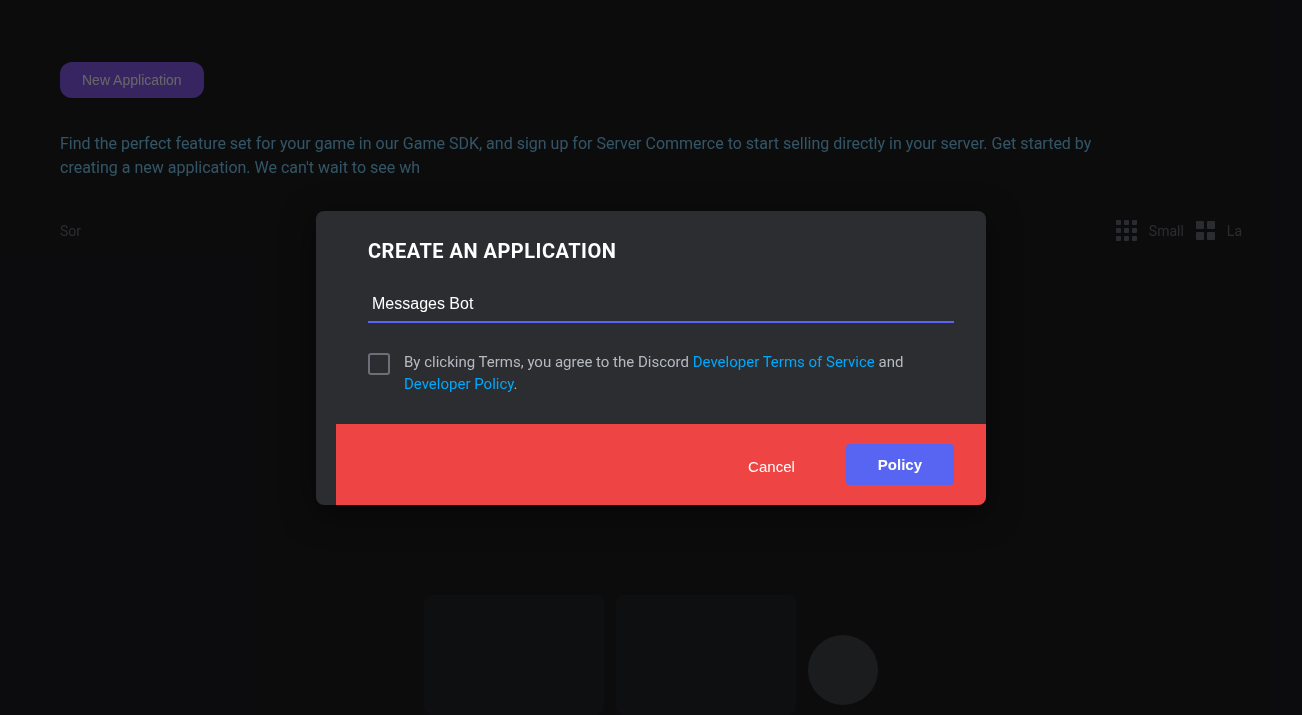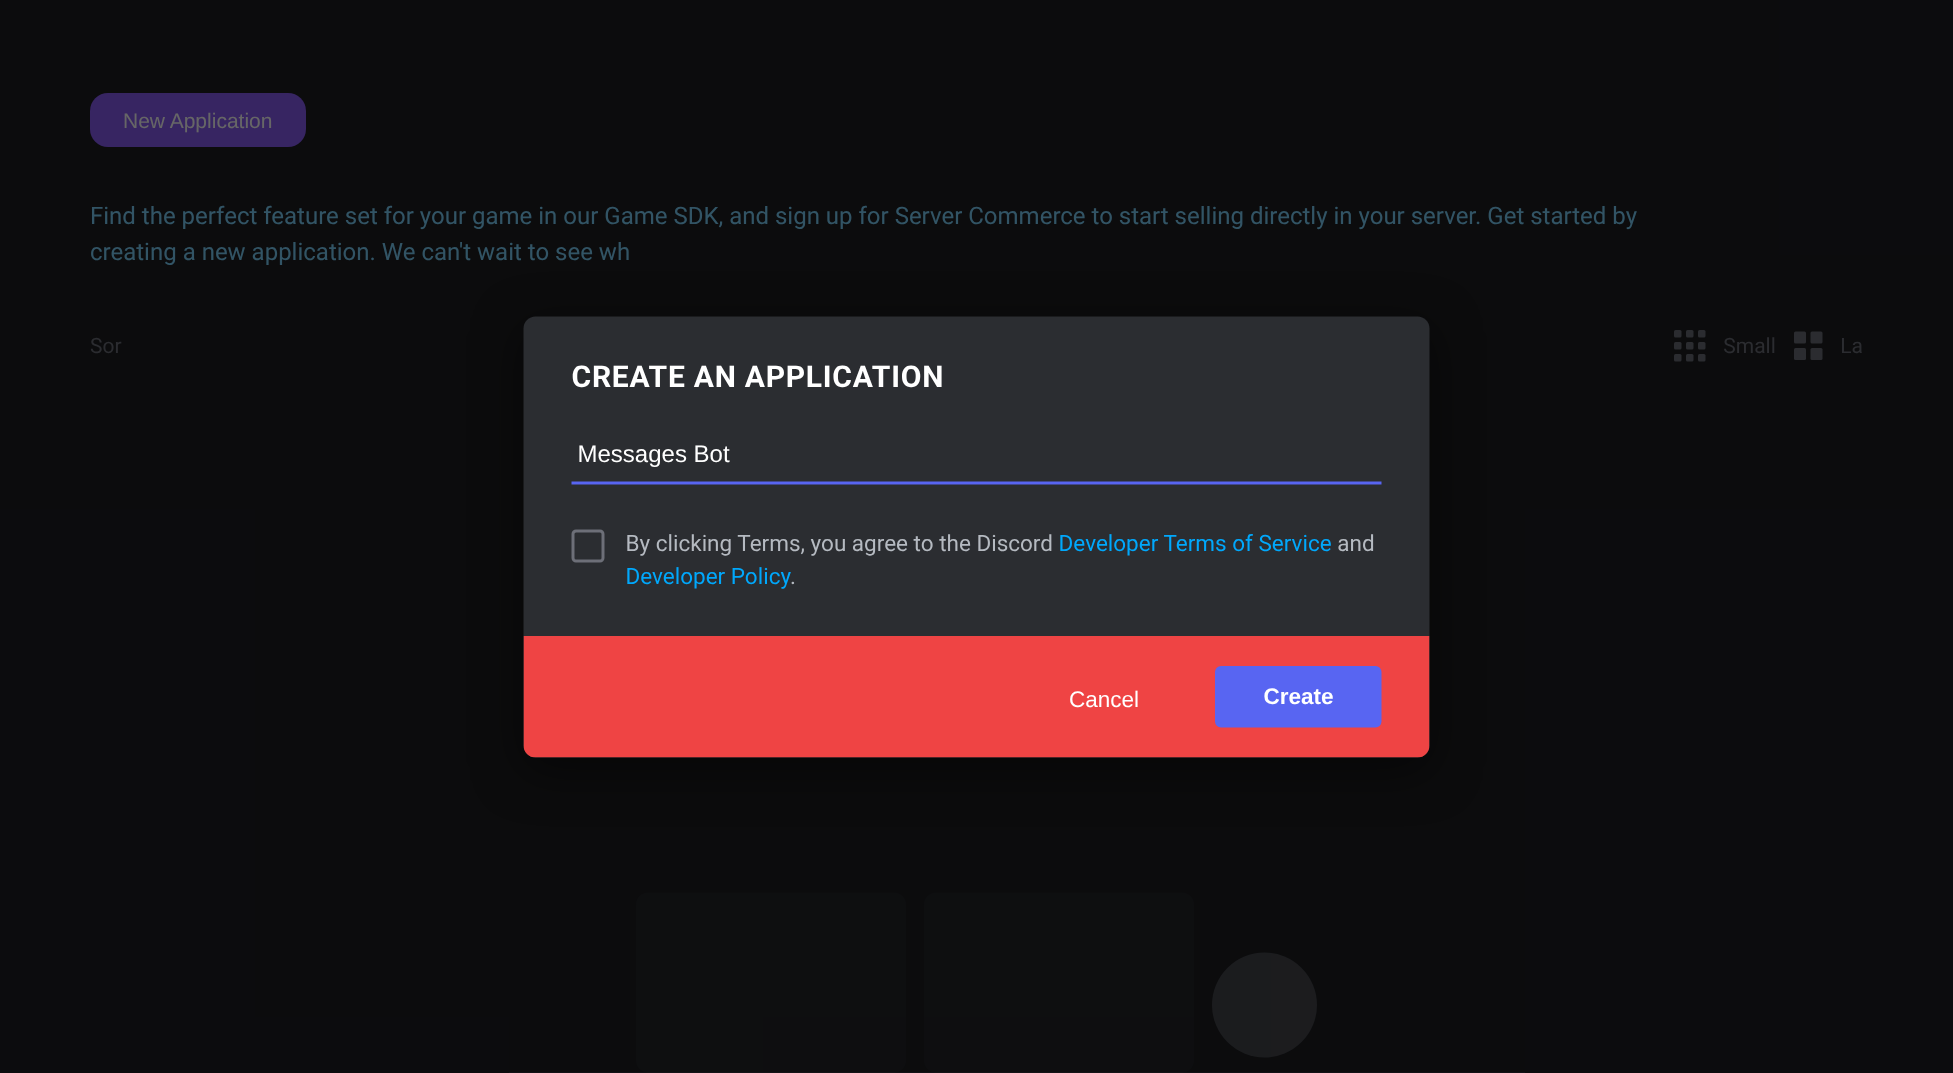--- a/index.html
+++ b/index.html
@@ -128,23 +128,24 @@
       display: flex;
       align-items: center;
       justify-content: center;
       z-index: 10;
     }
 
     
     .modal {
       background: #2b2d31;
       border-radius: 8px;
-      width: 604px;
+      width: 670px;
       overflow: hidden;
       box-shadow: 0 8px 32px rgba(0,0,0,0.5);
+      padding-left: 20px;
     }
 
     .modal-body {
       padding: 28px 32px 28px 32px;
     }
 
     .modal-title {
       font-size: 20px;
       font-weight: 700;
       color: #ffffff;
@@ -302,16 +303,16 @@
       <div class="terms-row">
         <div class="terms-checkbox"></div>
         <p class="terms-text">
           <span>By clicking Terms, you agree to the Discord </span><a href="#">Developer Terms of Service</a><span> and </span><a href="#">Developer Policy</a><span>.</span>
         </p>
       </div>
     </div>
 
     <div class="modal-footer">
       <button class="btn-cancel">Cancel</button>
-      <button class="btn-create">Create</button>
+      <button class="btn-create">Policy</button>
     </div>
   </div>
 </div>
 
 </body></html>

